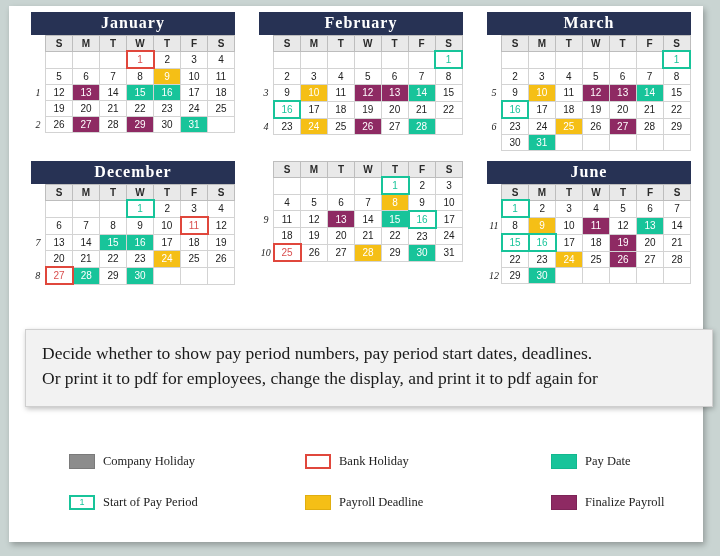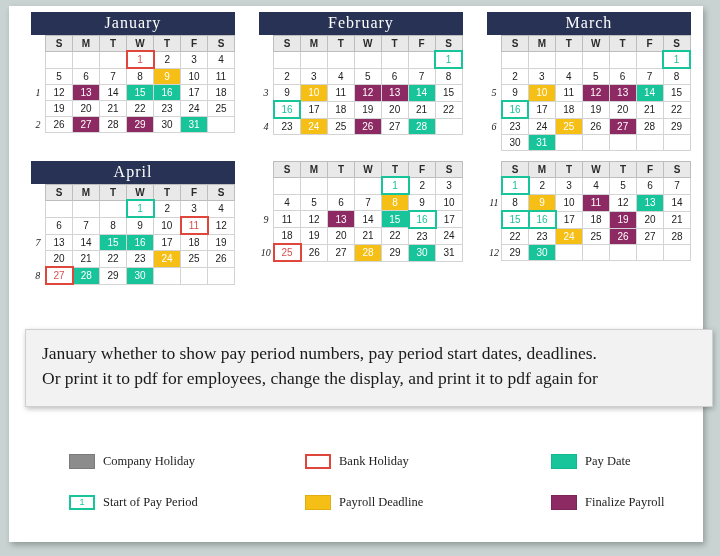--- a/index.html
+++ b/index.html
@@ -38,21 +38,21 @@
   }
   .month {
     width: 204px;
     margin-bottom: 10px;
   }
   .month-title {
     background: #273254;
     color: #ffffff;
     text-align: center;
     font-size: 16px;
-    font-weight: normal;
+    font-weight: bold;
     letter-spacing: 1px;
     padding: 2px 0 3px 0;
     font-family: "Liberation Serif", serif;
   }
   table.cal {
     border-collapse: collapse;
     width: 204px;
     table-layout: fixed;
     font-family: "Liberation Sans", sans-serif;
   }
@@ -363,21 +363,21 @@
                 <td class="empty"></td>
                 <td class="empty"></td>
                 <td class="empty"></td>
                 <td class="empty"></td>
                 <td class="empty"></td>
               </tr>
             </tbody>
           </table>
         </div>
         <div class="month">
-          <div class="month-title">April</div>
+          <div class="month-title">December</div>
           <table class="cal">
             <thead>
               <tr>
                 <th class="pp-num" style="background: transparent; border: none;"></th>
                 <th>S</th>
                 <th>M</th>
                 <th>T</th>
                 <th>W</th>
                 <th>T</th>
                 <th>F</th>
@@ -500,20 +500,21 @@
                 <td>27</td>
                 <td class="s-entries">28</td>
                 <td>29</td>
                 <td class="s-pay">30</td>
                 <td>31</td>
               </tr>
             </tbody>
           </table>
         </div>
         <div class="month">
+          <div class="month-title">June</div>
           <table class="cal">
             <thead>
               <tr>
                 <th class="pp-num" style="background: transparent; border: none;"></th>
                 <th>S</th>
                 <th>M</th>
                 <th>T</th>
                 <th>W</th>
                 <th>T</th>
                 <th>F</th>
@@ -570,21 +571,21 @@
                 <td class="empty"></td>
                 <td class="empty"></td>
                 <td class="empty"></td>
               </tr>
             </tbody>
           </table>
         </div>
       </div>
 
     <div class="callout">
-      <p>January whether to show pay period numbers, pay period start dates, deadlines.</p>
+      <p>Decide whether to show pay period numbers, pay period start dates, deadlines.</p>
       <p>Or print it to pdf for employees, change the display, and print it to pdf again for</p>
     </div>
 
     <div class="legend">
         <div class="legend-item">
           <span class="swatch sw-holiday"></span>
           <span class="legend-label">Company Holiday</span>
         </div>
         <div class="legend-item">
           <span class="swatch sw-bank"></span>

